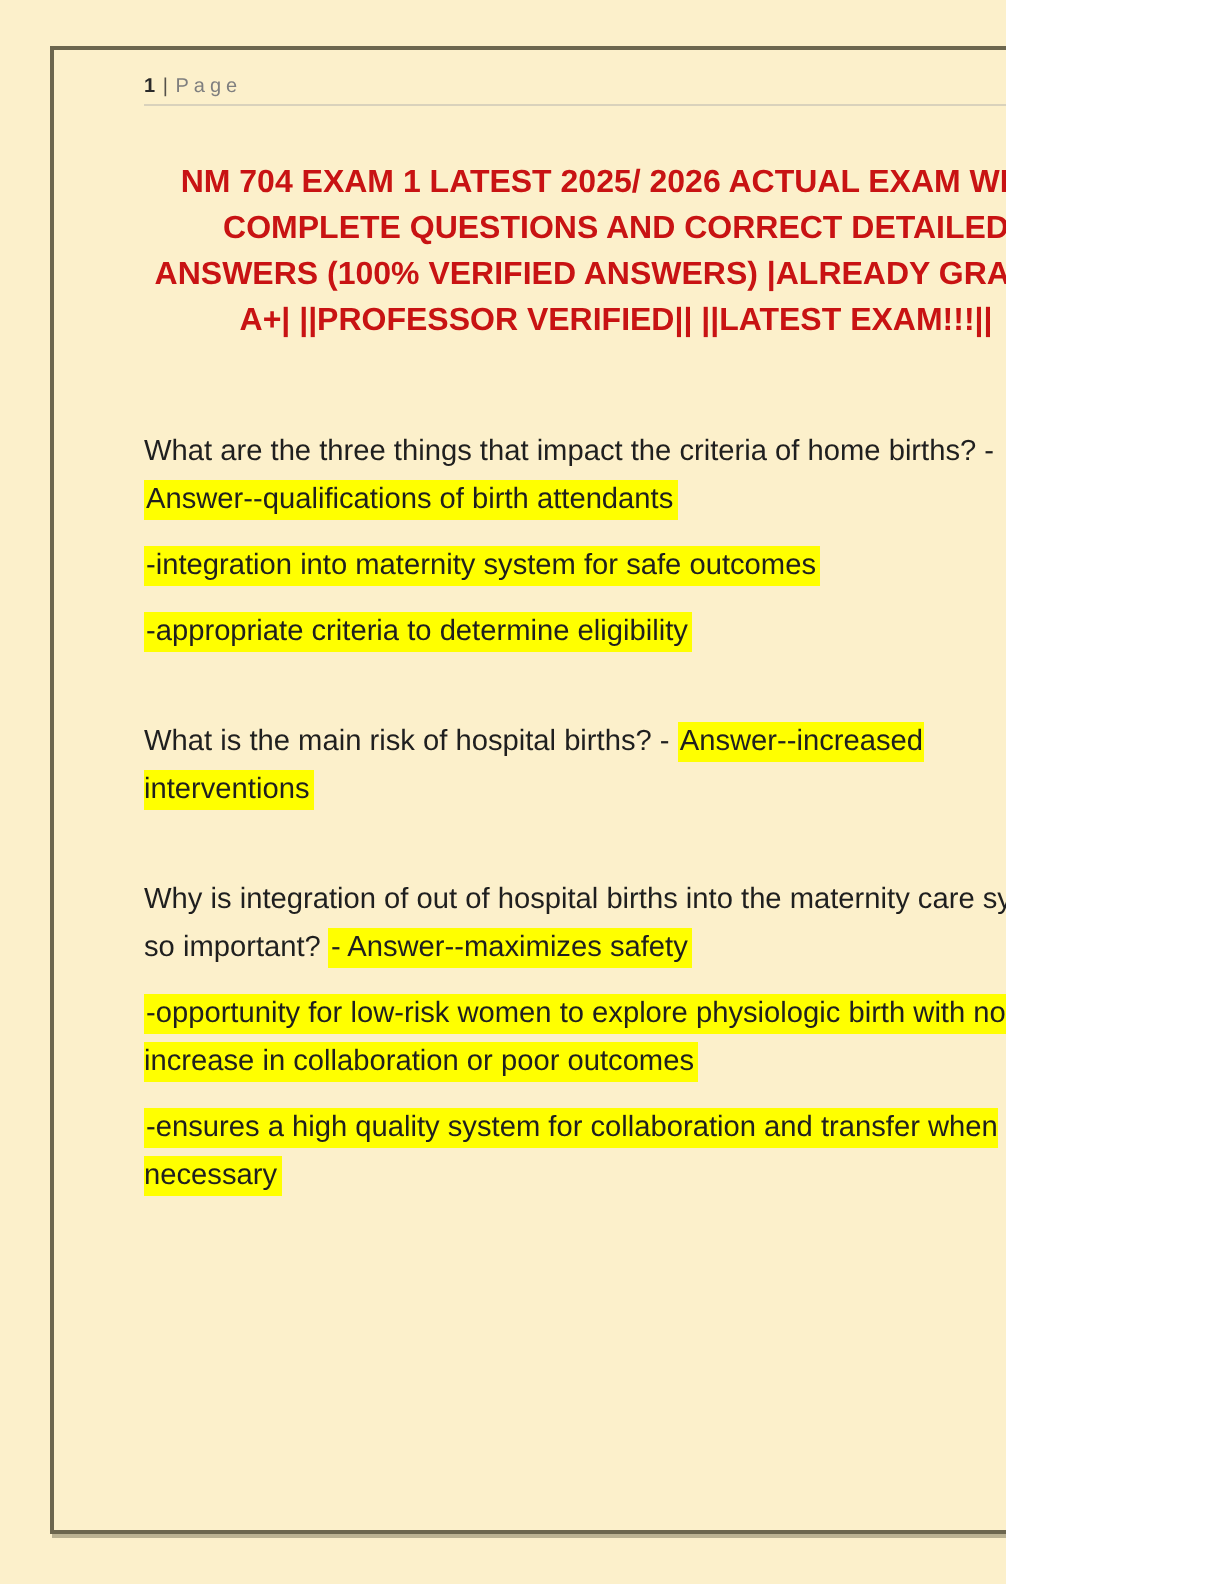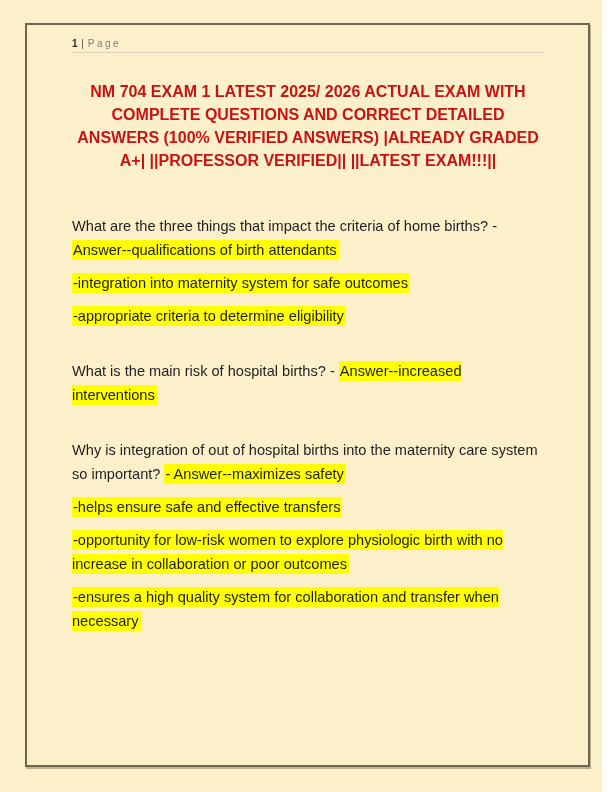--- a/index.html
+++ b/index.html
@@ -11,21 +11,21 @@
     --header-gray: #7F7F7F;
     --header-rule: #D9D2BC;
   }
   * { margin: 0; padding: 0; box-sizing: border-box; }
   html, body {
     width: 612px; height: 792px;
     font-family: "Liberation Sans", "DejaVu Sans", sans-serif;
   }
   .canvas {
     position: relative;
-    width: 602px; height: 792px;
+    width: 503px; height: 792px;
     background: var(--background);
     overflow: hidden;
   }
   .page {
     position: absolute;
     left: 25px; top: 23px;
     width: 565px; height: 744px;
     border: 2px solid var(--page-border);
     box-shadow: 1px 2px 0 rgba(108,102,78,0.45);
     background: var(--background);
@@ -87,21 +87,20 @@
           <div class="qa-block">
             <p class="body-para"><span>What are the three things that impact the criteria of home births? - </span><span class="hl">Answer--qualifications of birth attendants</span></p>
             <p class="body-para"><span class="hl">-integration into maternity system for safe outcomes</span></p>
             <p class="body-para"><span class="hl">-appropriate criteria to determine eligibility</span></p>
           </div>
           <div class="qa-block">
             <p class="body-para"><span>What is the main risk of hospital births? - </span><span class="hl">Answer--increased interventions</span></p>
           </div>
           <div class="qa-block">
             <p class="body-para"><span>Why is integration of out of hospital births into the maternity care system so important? </span><span class="hl">- Answer--maximizes safety</span></p>
-            <p class="body-para"><span class="hl">-helps ensure safe and effective transfers</span></p>
             <p class="body-para"><span class="hl">-opportunity for low-risk women to explore physiologic birth with no increase in collaboration or poor outcomes</span></p>
             <p class="body-para"><span class="hl">-ensures a high quality system for collaboration and transfer when necessary</span></p>
           </div>
         </div>
 
     </div>
   </div>
 </div>
 
 </body></html>

